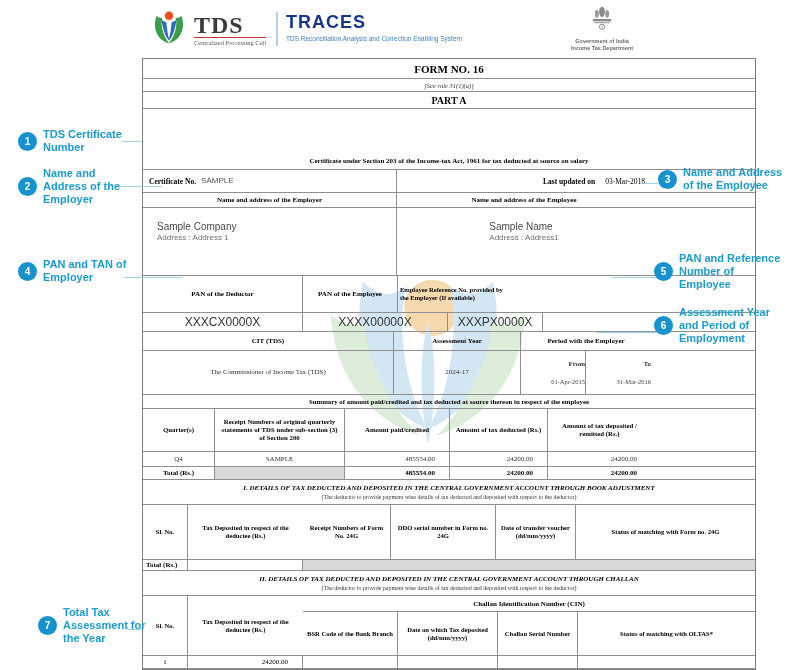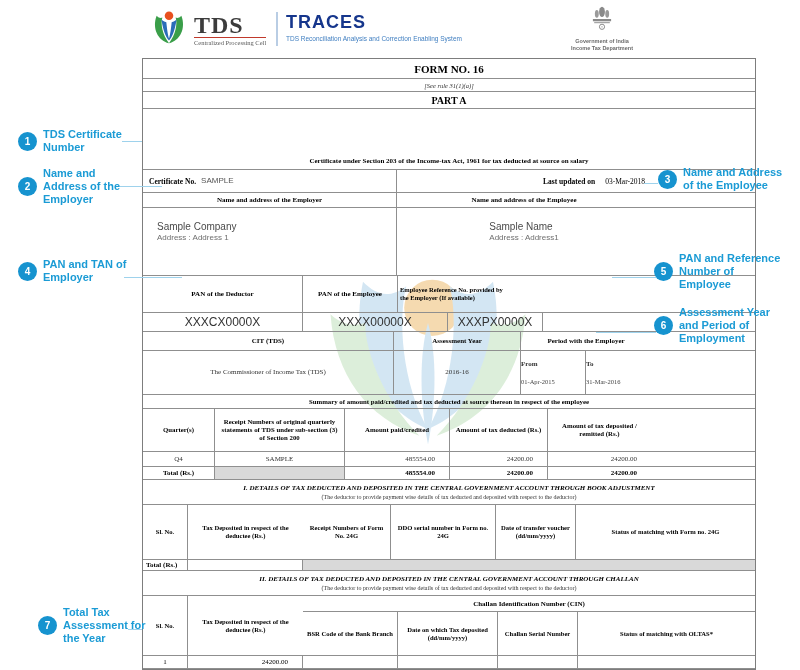--- a/index.html
+++ b/index.html
@@ -50,21 +50,21 @@
   .party-addr { font-family:"Liberation Sans", sans-serif; font-size:8px; color:#6e6e6e; }
 
   .r-panh { height:37px; font-size:7px; font-weight:bold; }
   .r-panh .c { padding:2px; }
   .panh-ref { justify-content:flex-start !important; text-align:left !important; align-items:center; font-size:6.5px; }
   .r-panv { height:19px; font-family:"Liberation Sans", sans-serif; font-size:12px; color:#333; }
 
   .r-cith { height:19px; font-size:7px; font-weight:bold; }
   .r-citv { height:44px; font-size:7px; color:#333; }
   .period-split { display:flex; padding:0 !important; align-items:stretch !important; }
-  .period-half { width:50%; display:flex; flex-direction:column; align-items:flex-start; justify-content:space-around; padding:4px 0; }
+  .period-half { width:50%; display:flex; flex-direction:column; align-items:flex-end; justify-content:space-around; padding:4px 0; }
   .period-half:first-child { border-right:1px solid #8f8f8f; }
   .period-label { font-weight:bold; font-size:7px; }
   .period-val { font-size:6.5px; color:#444; }
 
   .r-sumtitle { height:14px; font-size:6.8px; font-weight:bold; justify-content:center; align-items:center; }
   .r-sumhead { height:43px; font-size:6.8px; font-weight:bold; }
   .r-sumhead .c { padding:2px 3px; }
   .r-datarow { height:15px; font-size:7px; color:#333; }
   .r-totalrow { height:13px; font-size:7px; }
   .num { justify-content:flex-end !important; padding-right:14px; text-align:right; }
@@ -212,21 +212,21 @@
       <div class="c w108"></div>
     </div>
 
     <div class="r r-cith">
       <div class="c w251">CIT (TDS)</div>
       <div class="c w127">Assessment Year</div>
       <div class="c w130">Period with the Employer</div>
     </div>
     <div class="r r-citv">
       <div class="c w251">The Commissioner of Income Tax (TDS)</div>
-      <div class="c w127">2016-16</div>
+      <div class="c w127">2024-17</div>
       <div class="c w130 period-split">
         <div class="period-half">
           <div class="period-label">From</div>
           <div class="period-val">01-Apr-2015</div>
         </div>
         <div class="period-half">
           <div class="period-label">To</div>
           <div class="period-val">31-Mar-2016</div>
         </div>
       </div>

